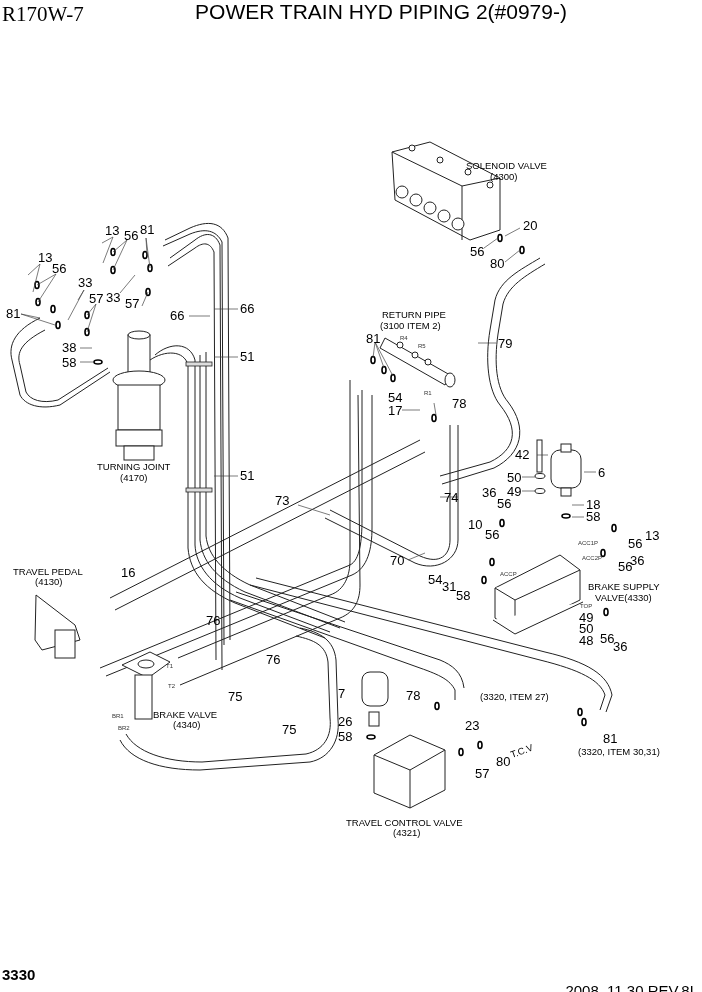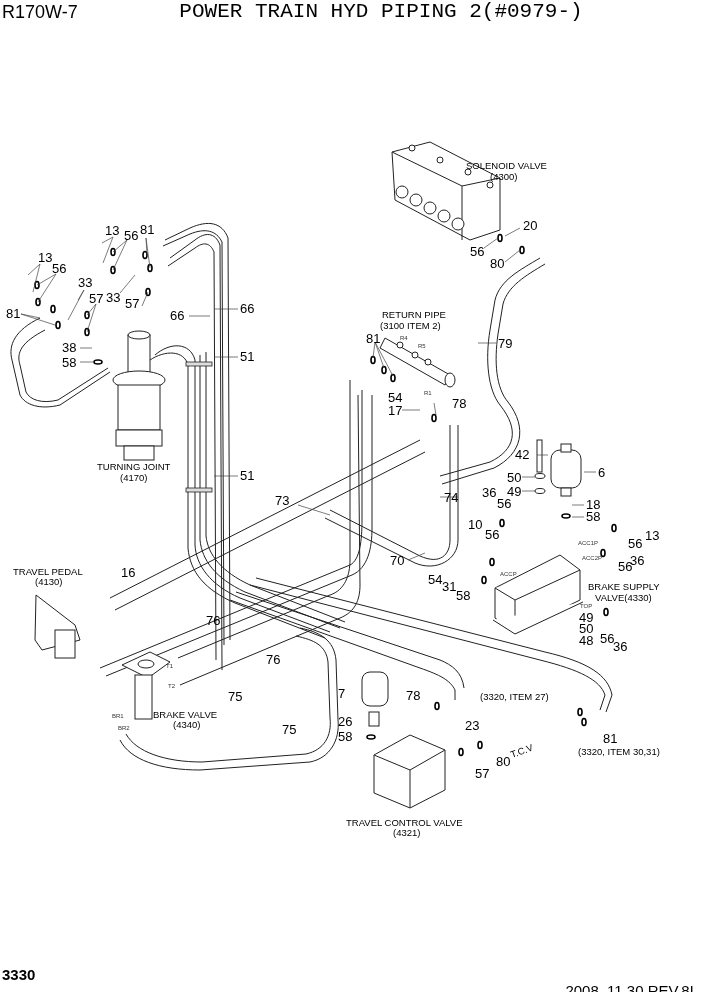--- a/index.html
+++ b/index.html
@@ -1,18 +1,18 @@
 <!DOCTYPE html>
 <html><head>
 <meta charset="utf-8">
 <style>
   html,body{margin:0;padding:0;background:#fff;}
   body{width:702px;height:992px;position:relative;overflow:hidden;font-family:"Liberation Sans",sans-serif;color:#000;}
-  .hdr-model{position:absolute;left:2px;top:2px;font-size:18px;}
-  .hdr-title{position:absolute;left:0;width:702px;text-align:center;top:0px;font-size:21px;letter-spacing:0px;padding-left:60px;box-sizing:border-box;font-family:Liberation Mono, monospace;}
+  .hdr-model{position:absolute;left:2px;top:2px;font-size:21px;font-family:Liberation Serif, serif;}
+  .hdr-title{position:absolute;left:0;width:702px;text-align:center;top:0px;font-size:21px;letter-spacing:0px;padding-left:60px;box-sizing:border-box;}
   .ftr-page{position:absolute;left:2px;top:966px;font-size:15px;font-weight:bold;}
   .ftr-rev{position:absolute;right:4px;top:966px;font-size:15px;margin-top:16px;}
   svg#diagram{position:absolute;left:0;top:0;}
   .lbl{font-family:"Liberation Sans",sans-serif;font-size:13px;fill:#000;}
   .cap{font-family:"Liberation Sans",sans-serif;font-size:9.5px;fill:#000;}
   .tiny{font-family:"Liberation Sans",sans-serif;font-size:6px;fill:#333;}
   .pipe{fill:none;stroke:#222;stroke-width:1;}
   .lead{fill:none;stroke:#444;stroke-width:0.7;}
   .part{fill:#fff;stroke:#222;stroke-width:1;}
   .oring{fill:#fff;stroke:#000;stroke-width:1.6;}

